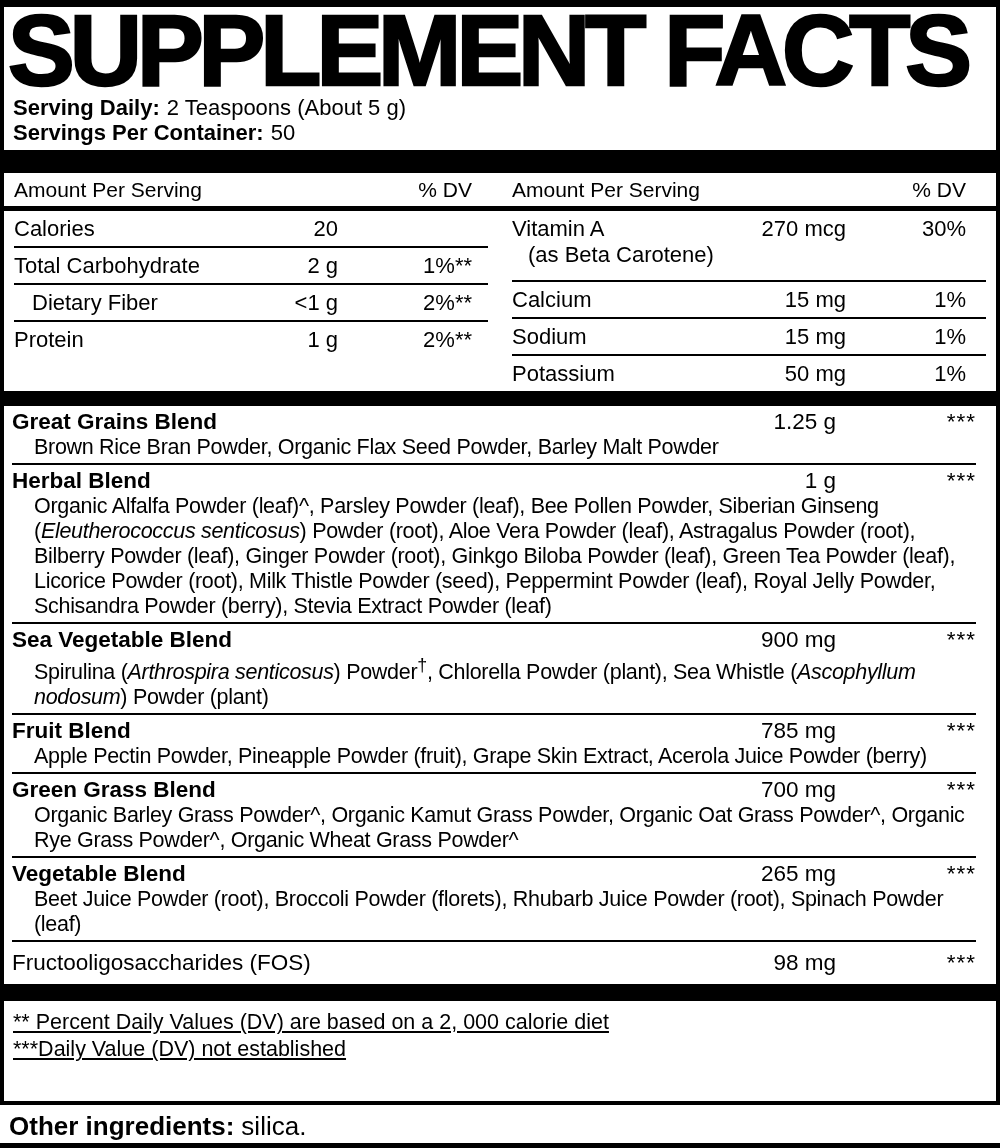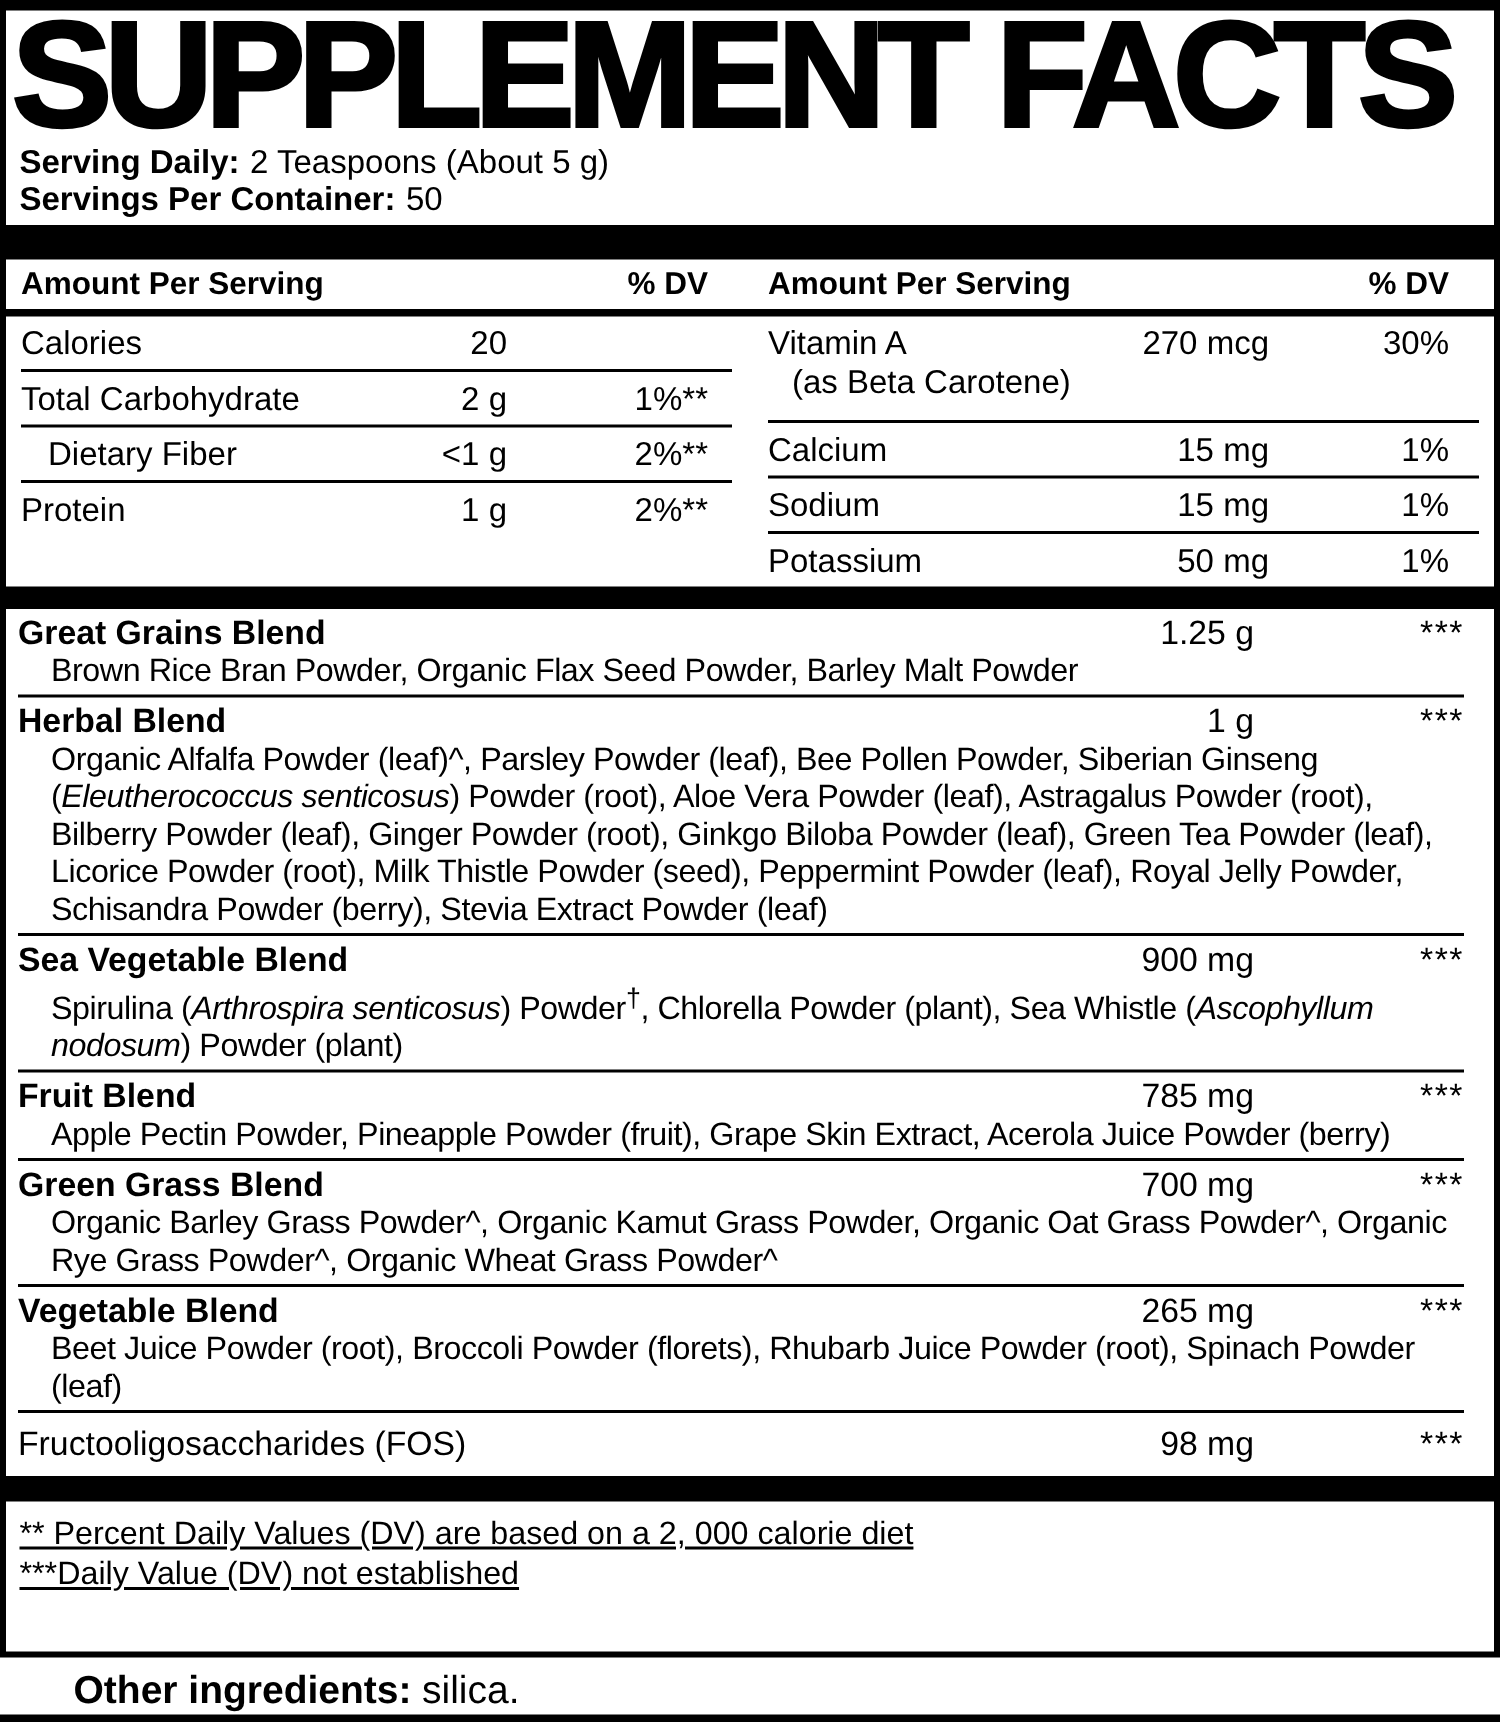--- a/index.html
+++ b/index.html
@@ -19,21 +19,21 @@
     padding:4px 2px 0 4px;
   }
   .serving{padding:6px 9px 0;font-size:22px;line-height:25px;}
   .serving-line b{font-weight:bold;margin-right:7px;}
   .bar{background:#000;width:100%;}
   .bar1{height:23px;margin-top:5px;}
   .bar2{height:15px;}
   .bar3{height:17px;}
   .thick{height:5px;background:#000;}
   .cols{display:grid;grid-template-columns:1fr 1fr;column-gap:24px;padding:0 10px;}
-  .thead{display:grid;font-weight:bold;font-size:21px;padding:5px 0 4px;align-items:end;}
+  .thead{display:grid;font-weight:normal;font-size:21px;padding:5px 0 4px;align-items:end;}
   .thead.tl{grid-template-columns:1fr 115px 150px;}
   .thead.tr{grid-template-columns:1fr 130px 140px;}
   .dvcell{text-align:right;}
   .dvL{padding-right:16px;}
   .dvR{padding-right:20px;}
   .amt{text-align:right;}
   .rows .row{display:grid;min-height:35px;align-items:center;
     border-bottom:2px solid #000;font-size:22px;}
   .rows-left .row{grid-template-columns:1fr 115px 150px;}
   .rows-right .row{grid-template-columns:1fr 130px 140px;}
@@ -46,21 +46,21 @@
   .blend:last-child{border-bottom:none;}
   .blend-head{display:grid;grid-template-columns:1fr 160px 140px;
     font-size:22.5px;line-height:27px;align-items:baseline;}
   .blend-head .bname{font-weight:bold;}
   .blend.fos{padding:7px 0 8px;}
   .blend.fos .bname{font-weight:normal;}
   .stars{text-align:right;letter-spacing:1px;}
   .bdesc{padding-left:22px;padding-right:2px;font-size:21.5px;line-height:25px;letter-spacing:-0.3px;}
   .foot{padding:8px 9px 0;font-size:21.5px;line-height:27px;text-decoration:underline;}
   .other{position:absolute;top:1111px;left:9px;font-size:26px;line-height:30px;}
-  .other b{font-weight:bold;margin-right:7px;margin-left:40px;}
+  .other b{font-weight:bold;margin-right:7px;}
   .bottom-strip{position:absolute;bottom:0;left:0;width:1000px;height:5px;background:#000;}
 </style>
 </head>
 <body>
 
 <div class="label">
 
   <div class="title">SUPPLEMENT FACTS</div>
 
   <div class="serving">

